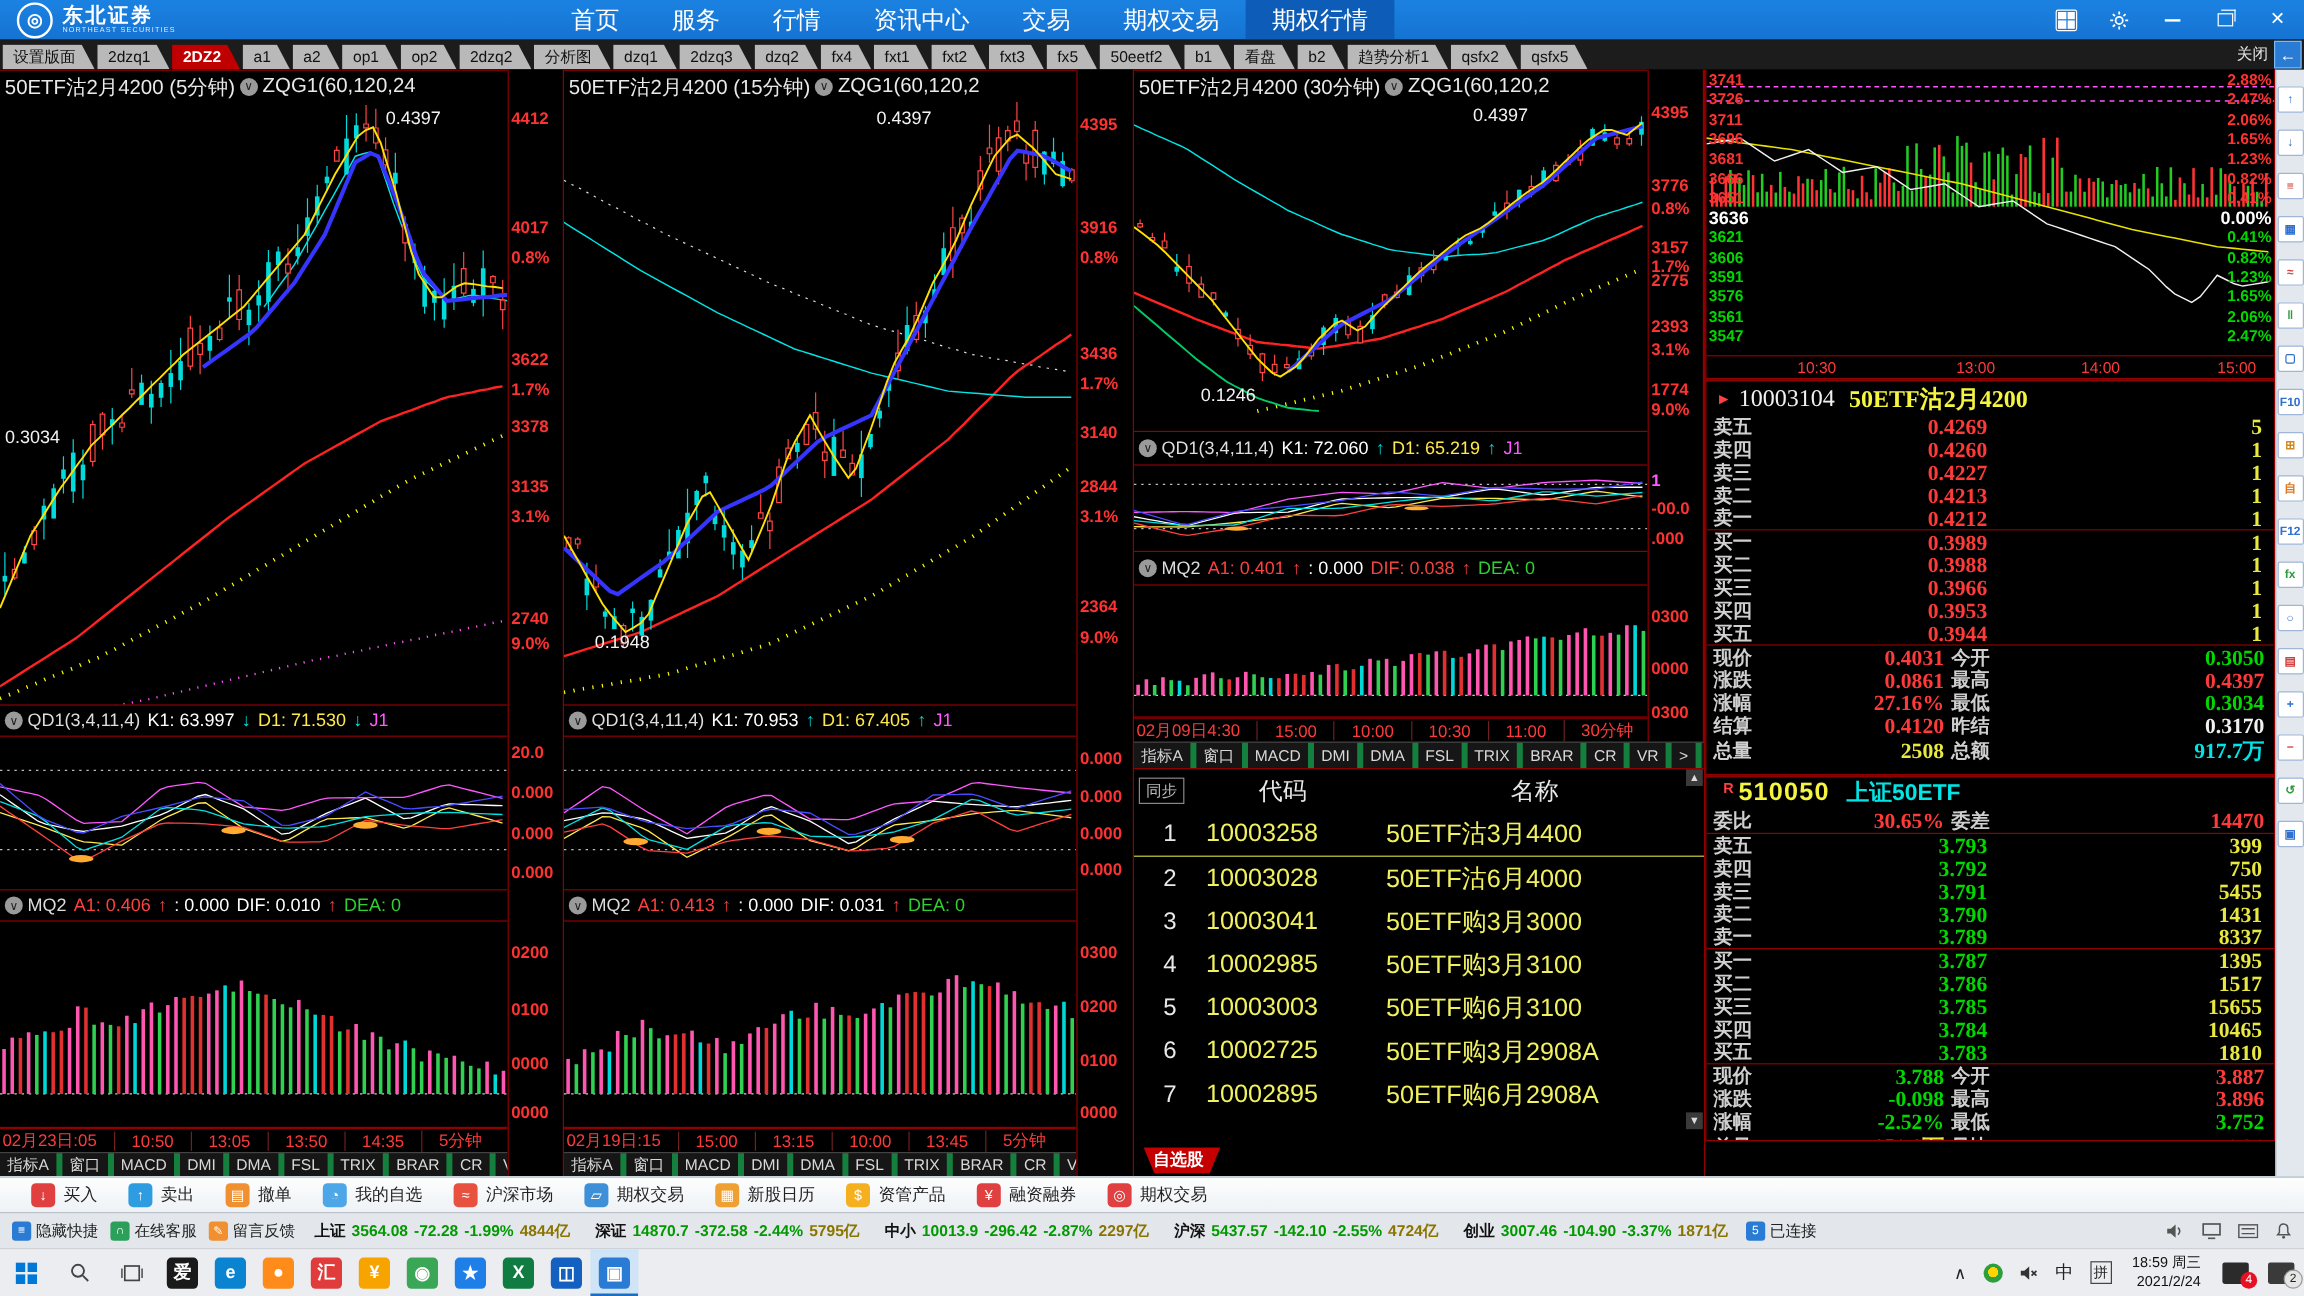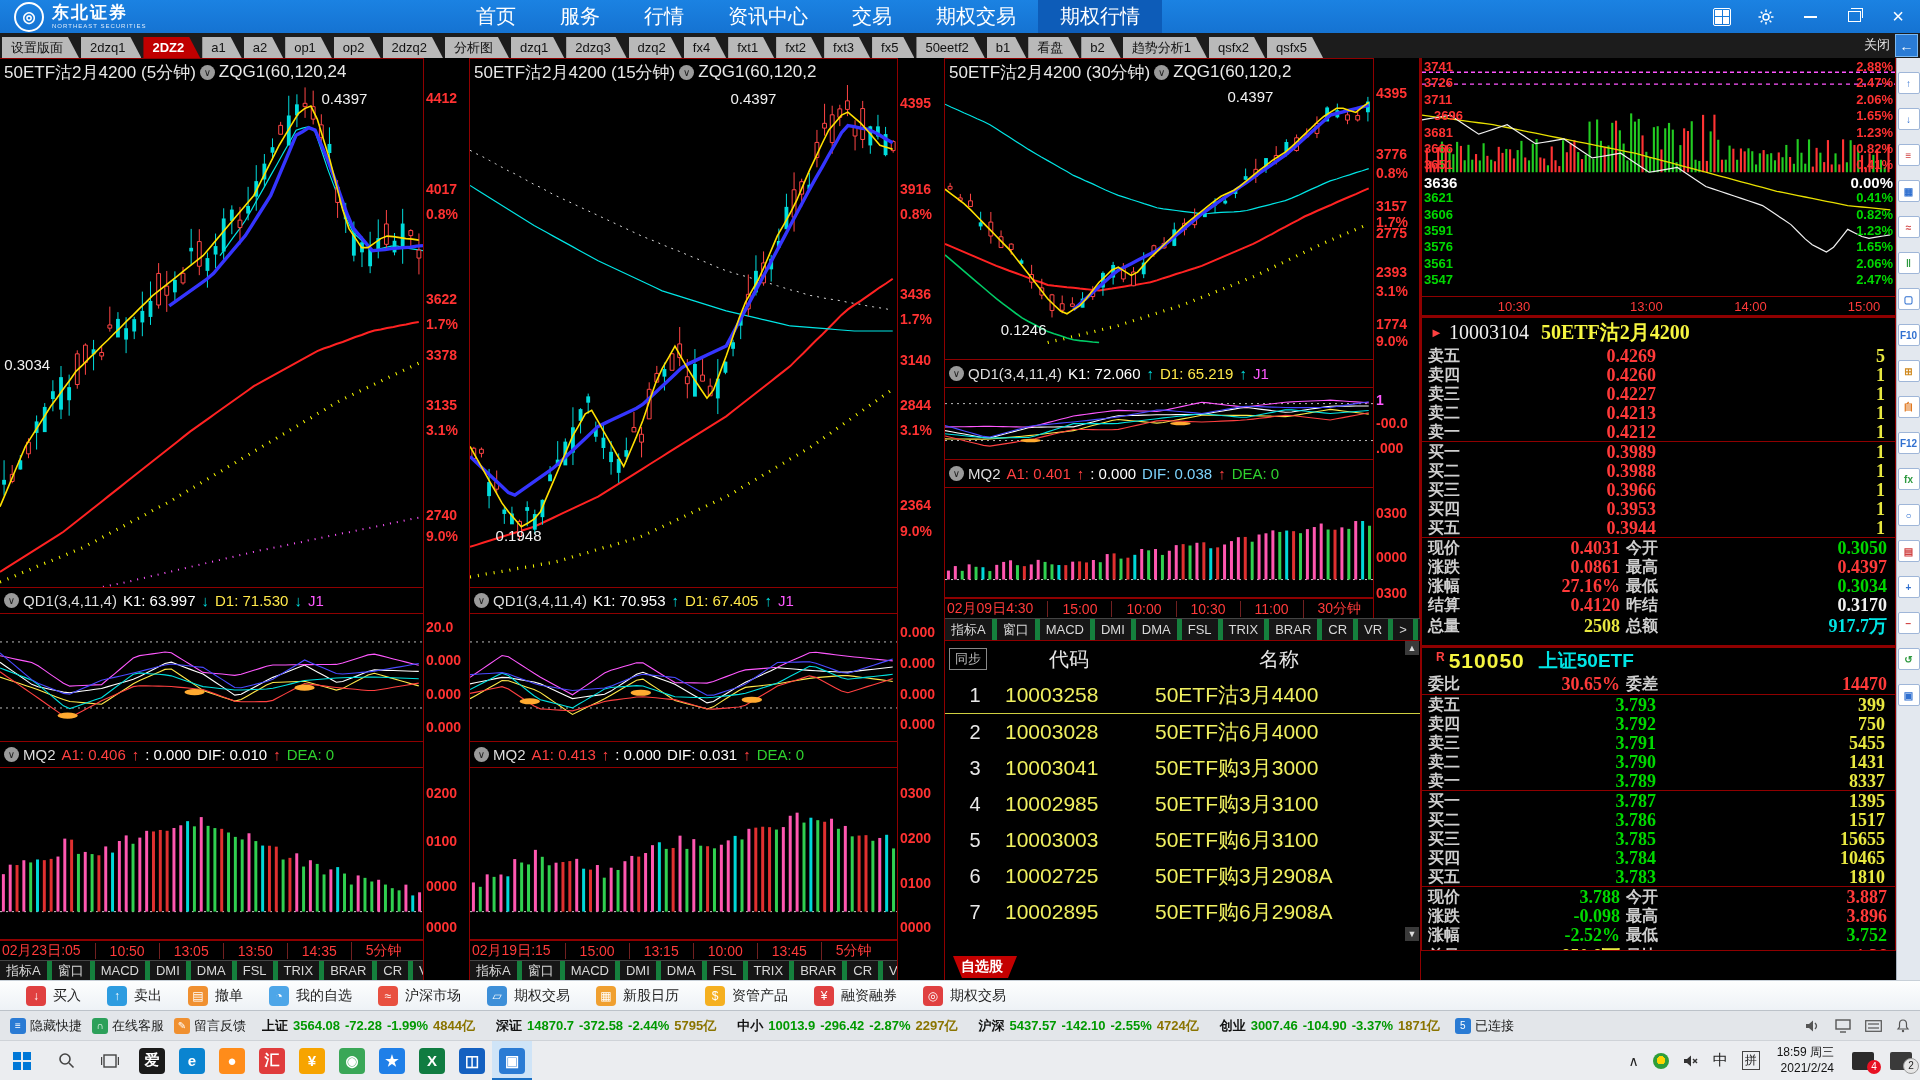--- a/index.html
+++ b/index.html
@@ -867,21 +867,21 @@
             <circle cx="20" cy="74" r="2.4" fill="#ffaa30"></circle>
             <circle cx="55" cy="50" r="2.4" fill="#ffaa30"></circle>
           </svg>
         </div>
         <div class="sub-head" style="height: 28px;">
           <span class="chev">∨</span>
           <b>MQ2</b>
           <b style="color: rgb(255, 64, 64);">A1: 0.401</b>
           <b style="color: rgb(255, 64, 64);">↑</b>
           <b style="color: rgb(255, 255, 255);">: 0.000</b>
-          <b style="color: #7dd3fc;">DIF: 0.038</b>
+          <b style="color: #ef4444;">DIF: 0.038</b>
           <b style="color: rgb(255, 64, 64);">↑</b>
           <b style="color: rgb(47, 208, 47);">DEA: 0</b>
         </div>
         <div class="pane" style="height: 110px;">
           <svg viewBox="0 0 100 100" preserveAspectRatio="none" style="width: 100%; height: 100%; display: block; position: absolute; left: 0px; top: 0px;">
             <line x1="0" y1="84" x2="100" y2="84" stroke="#cccccc" stroke-width="1" vector-effect="non-scaling-stroke" stroke-dasharray="2,4"></line>
             <rect x="0.45000000000000007" y="75.7712238158472" width="0.7" height="8.228776184152812" fill="#ff57b0"></rect>
             <rect x="2.0629032258064517" y="71.62820888497507" width="0.7" height="12.371791115024937" fill="#ff57b0"></rect>
             <rect x="3.6758064516129028" y="76.00001767512622" width="0.7" height="7.999982324873788" fill="#30d050"></rect>
             <rect x="5.288709677419354" y="70.0417189749781" width="0.7" height="13.958281025021908" fill="#ff57b0"></rect>
@@ -1166,21 +1166,21 @@
           <rect x="95.99999999999979" y="38.118297254666686" width="0.45" height="9.881702745333314" fill="#ff3333"></rect>
           <rect x="96.79999999999978" y="42.766331552527845" width="0.45" height="5.233668447472155" fill="#22cc22"></rect>
           <rect x="97.59999999999978" y="45.95443150680512" width="0.45" height="2.045568493194878" fill="#22cc22"></rect>
           <rect x="98.39999999999978" y="36.22358195949346" width="0.45" height="11.776418040506542" fill="#ff3333"></rect>
           <polyline points="0.0,24.0 1.5,24.4 3.0,24.8 4.5,25.2 6.0,25.6 7.5,26.0 9.0,26.4 10.5,26.8 12.0,27.2 13.5,27.6 15.0,28.0 16.5,28.6 18.0,29.2 19.5,29.8 21.0,30.4 22.5,31.0 24.0,31.6 25.5,32.2 27.0,32.8 28.5,33.4 30.0,34.0 31.5,34.6 33.0,35.2 34.5,35.8 36.0,36.4 37.5,37.0 39.0,37.6 40.5,38.2 42.0,38.8 43.5,39.4 45.0,40.0 46.5,40.8 48.0,41.6 49.5,42.4 51.0,43.2 52.5,44.0 54.0,44.8 55.5,45.6 57.0,46.4 58.5,47.2 60.0,48.0 61.5,48.8 63.0,49.6 64.5,50.4 66.0,51.2 67.5,52.0 69.0,52.8 70.5,53.6 72.0,54.4 73.5,55.2 75.0,56.0 76.5,56.6 78.0,57.2 79.5,57.8 81.0,58.4 82.5,59.0 84.0,59.6 85.5,60.2 87.0,60.8 88.5,61.4 90.0,62.0 91.5,62.3 93.0,62.6 94.5,62.9 96.0,63.2 97.5,63.5 99.0,63.8" fill="none" stroke="#e8e000" stroke-width="1.3" vector-effect="non-scaling-stroke"></polyline>
           <polyline points="0.0,26.0 1.5,25.5 3.0,25.0 4.5,24.5 6.0,24.0 7.5,26.0 9.0,28.0 10.5,30.0 12.0,32.0 13.5,31.0 15.0,30.0 16.5,29.0 18.0,28.0 19.5,30.0 21.0,32.0 22.5,34.0 24.0,36.0 25.5,35.5 27.0,35.0 28.5,34.5 30.0,34.0 31.5,36.0 33.0,38.0 34.5,40.0 36.0,42.0 37.5,41.5 39.0,41.0 40.5,40.5 42.0,40.0 43.5,42.0 45.0,44.0 46.5,46.0 48.0,48.0 49.5,47.5 51.0,47.0 52.5,46.5 54.0,46.0 55.5,48.0 57.0,50.0 58.5,52.0 60.0,54.0 61.5,55.0 63.0,56.0 64.5,57.0 66.0,58.0 67.5,59.0 69.0,60.0 70.5,61.0 72.0,62.0 73.5,64.0 75.0,66.0 76.5,68.0 78.0,70.0 79.5,73.0 81.0,76.0 82.5,78.5 84.0,80.0 85.5,81.5 87.0,79.5 88.5,75.8 90.0,72.0 91.5,73.5 93.0,75.0 94.5,75.8 96.0,75.3 97.5,74.8 99.0,74.3" fill="none" stroke="#f0f0f0" stroke-width="1.2" vector-effect="non-scaling-stroke"></polyline>
         </svg>
         <div class="idx-ax" style="left: 2px; top: 2px; color: rgb(255, 50, 50);">3741</div>
         <div class="idx-ax" style="left: 2px; top: 18.4px; color: rgb(255, 50, 50);">3726</div>
         <div class="idx-ax" style="left: 2px; top: 34.8px; color: rgb(255, 50, 50);">3711</div>
-        <div class="idx-ax" style="left: 12px; top: 51.2px; color: rgb(255, 50, 50);">3696</div>
+        <div class="idx-ax" style="left: 2px; top: 51.2px; color: rgb(255, 50, 50);">3696</div>
         <div class="idx-ax" style="left: 2px; top: 67.6px; color: rgb(255, 50, 50);">3681</div>
         <div class="idx-ax" style="left: 2px; top: 84px; color: rgb(255, 50, 50);">3666</div>
         <div class="idx-ax" style="left: 2px; top: 100.4px; color: rgb(255, 50, 50);">3651</div>
         <div class="idx-ax" style="left: 2px; top: 116.8px; color: rgb(255, 255, 255); font-size: 15px;">3636</div>
         <div class="idx-ax" style="left: 2px; top: 133.2px; color: rgb(0, 216, 0);">3621</div>
         <div class="idx-ax" style="left: 2px; top: 149.6px; color: rgb(0, 216, 0);">3606</div>
         <div class="idx-ax" style="left: 2px; top: 166px; color: rgb(0, 216, 0);">3591</div>
         <div class="idx-ax" style="left: 2px; top: 182.4px; color: rgb(0, 216, 0);">3576</div>
         <div class="idx-ax" style="left: 2px; top: 198.8px; color: rgb(0, 216, 0);">3561</div>
         <div class="idx-ax" style="left: 2px; top: 215.2px; color: rgb(0, 216, 0);">3547</div>

